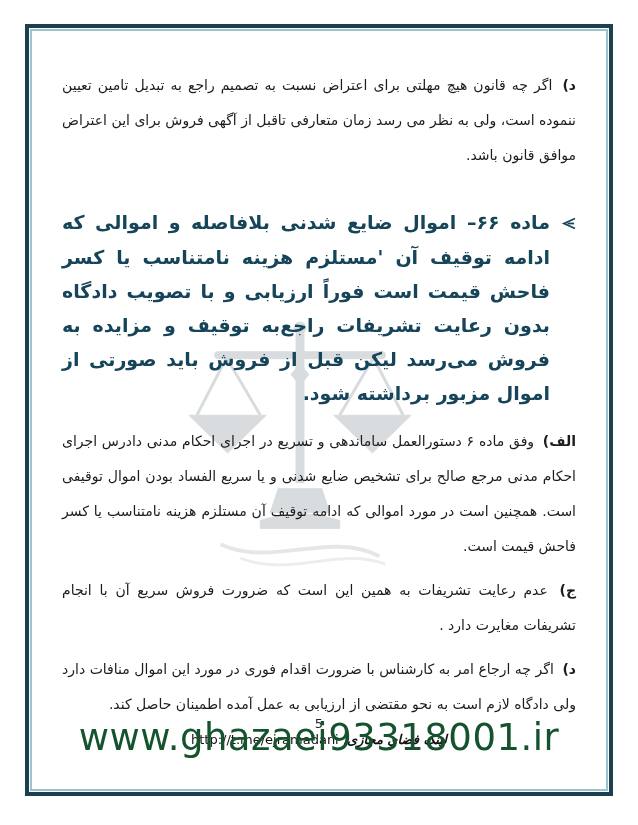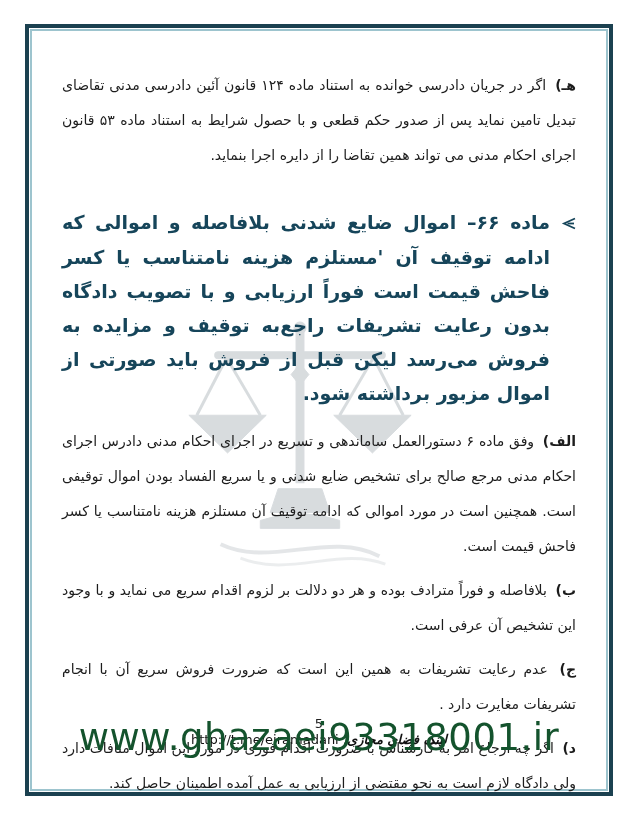--- a/index.html
+++ b/index.html
@@ -88,42 +88,38 @@
       <polygon points="98,172 142,172 150,196 90,196"></polygon>
       <path d="M80,204 Q120,190 160,204 L160,212 L80,212 Z"></path>
       <path d="M40,228 C90,252 150,214 200,240" stroke-width="4" fill="none" opacity="0.7"></path>
       <path d="M60,242 C110,262 160,230 206,248" stroke-width="3" fill="none" opacity="0.5"></path>
     </g>
   </svg>
 </div>
 
 <div class="content">
 
+  <p class="para">
+    <span class="plabel">د)</span>
+    <span>اگر چه قانون هیچ مهلتی برای اعتراض نسبت به تصمیم راجع به تبدیل تامین تعیین ننموده است، ولی به نظر می رسد زمان متعارفی تاقبل از آگهی فروش برای این اعتراض موافق قانون باشد.</span>
+  </p>
 
-  <p class="para">
-    <span class="plabel">هـ)</span>
-    <span>اگر در جریان دادرسی خوانده به استناد ماده ۱۲۴ قانون آئین دادرسی مدنی تقاضای تبدیل تامین نماید پس از صدور حکم قطعی و با حصول شرایط به استناد ماده ۵۳ قانون اجرای احکام مدنی می تواند همین تقاضا را از دایره اجرا بنماید.</span>
-  </p>
 
   <p class="article">
     <span class="arrow-wrap"><svg width="15" height="13" viewBox="0 0 15 13">
           <path d="M14 1.5 L3 6.5 L14 11.5" fill="none" stroke="#16455a" stroke-width="1.8"></path>
           <path d="M13 6.5 L6.5 6.5" stroke="#16455a" stroke-width="1.8"></path>
         </svg></span><span>ماده ۶۶– اموال ضایع شدنی بلافاصله و اموالی که ادامه توقیف آن 'مستلزم هزینه نامتناسب یا کسر فاحش قیمت است فوراً ارزیابی و با تصویب دادگاه بدون رعایت تشریفات راجع‌به توقیف و مزایده به فروش می‌رسد لیکن قبل از فروش باید صورتی از اموال مزبور برداشته شود.</span>
   </p>
 
   <p class="para">
     <span class="plabel">الف)</span>
     <span>وفق ماده ۶ دستورالعمل ساماندهی و تسریع در اجرای احکام مدنی دادرس اجرای احکام مدنی مرجع صالح برای تشخیص ضایع شدنی و یا سریع الفساد بودن اموال توقیفی است. همچنین است در مورد اموالی که ادامه توقیف آن مستلزم هزینه نامتناسب  یا کسر فاحش قیمت است.</span>
   </p>
 
-  <p class="para">
-    <span class="plabel">ب)</span>
-    <span>بلافاصله و فوراً مترادف بوده و هر دو دلالت بر لزوم اقدام سریع می نماید و با وجود این تشخیص آن عرفی است.</span>
-  </p>
 
   <p class="para">
     <span class="plabel">ج)</span>
     <span>عدم رعایت تشریفات به همین این است که ضرورت فروش سریع آن با انجام تشریفات مغایرت دارد .</span>
   </p>
 
   <p class="para">
     <span class="plabel">د)</span>
     <span>اگر چه ارجاع امر به کارشناس با ضرورت اقدام فوری در مورد این اموال منافات دارد ولی دادگاه لازم است به نحو مقتضی از ارزیابی به عمل آمده اطمینان حاصل کند.</span>
   </p>

